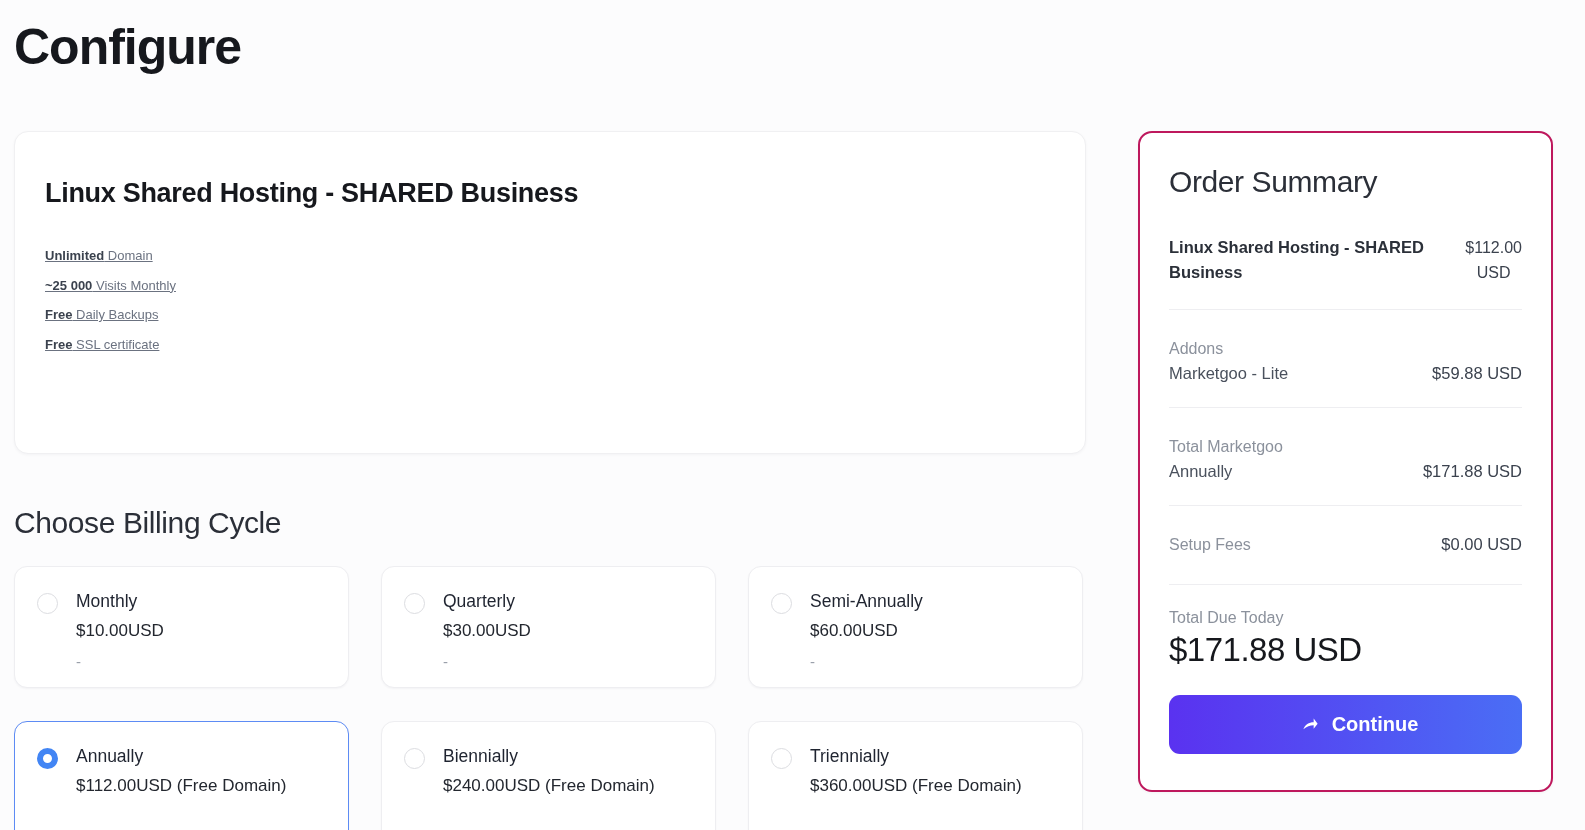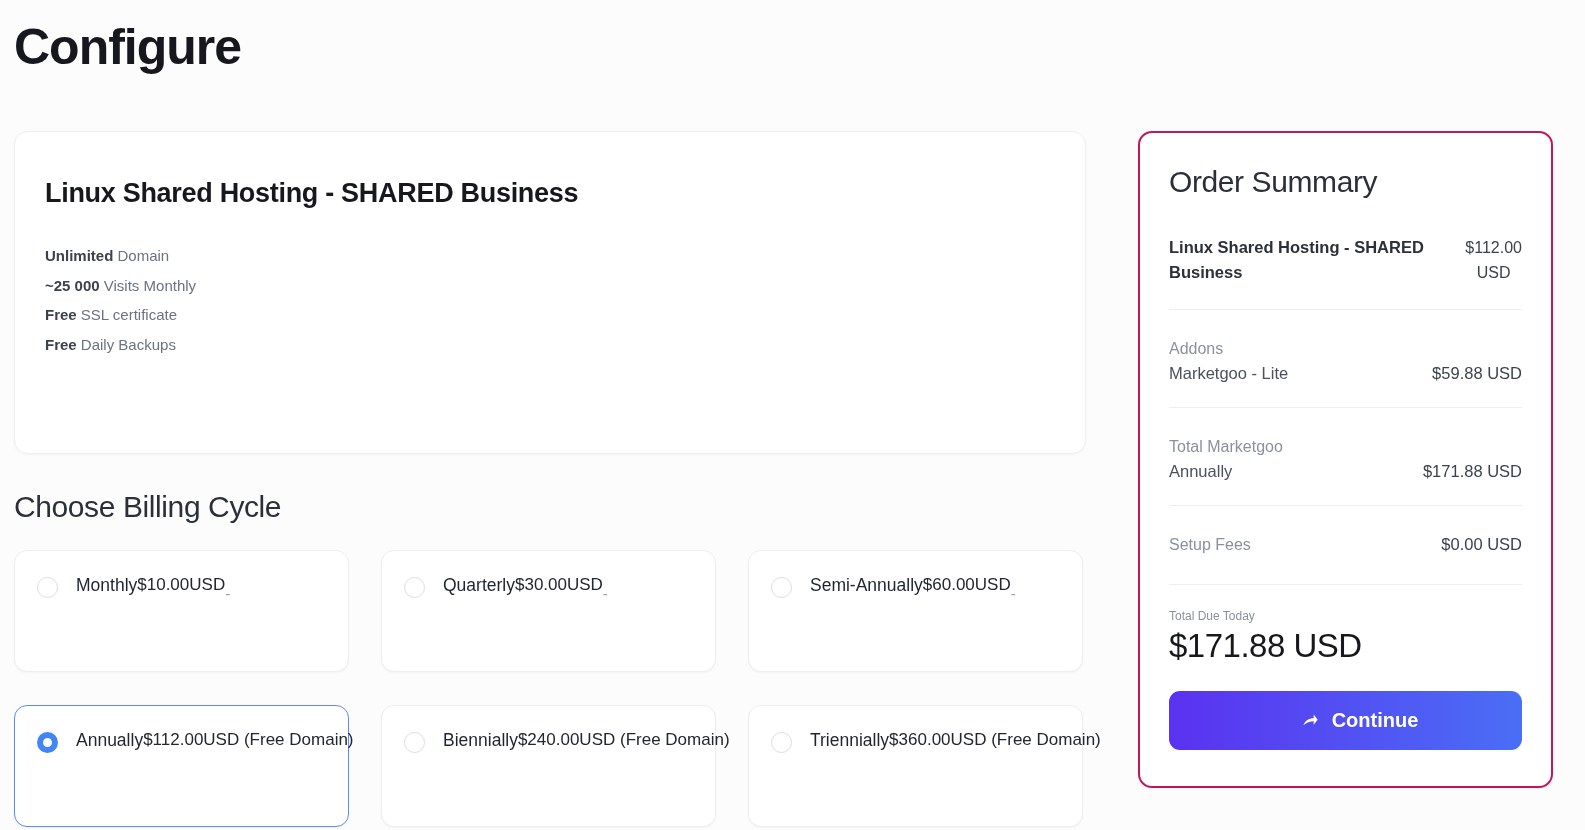--- a/index.html
+++ b/index.html
@@ -35,33 +35,34 @@
   }
   .product-title {
     font-size: 27px;
     font-weight: bold;
     color: #16181d;
     letter-spacing: -0.3px;
     margin-bottom: 32px;
   }
   .feature-list { list-style: none; }
   .feature-list li {
-    font-size: 15px;
+    font-size: 13px;
     color: #6b7280;
     line-height: 29.5px;
+    text-decoration: underline;
   }
   .feature-list li b { color: #3b424e; font-weight: bold; }
 
   
   .section-title {
     font-size: 30px;
     font-weight: normal;
     color: #2b2f38;
     letter-spacing: -0.4px;
-    margin: 36px 0 26px 0;
+    margin: 52px 0 26px 0;
   }
   .cycle-grid {
     display: grid;
     grid-template-columns: repeat(3, 335px);
     gap: 33px 32px;
   }
   .cycle-card {
     background: #ffffff;
     border: 1px solid #eeeef1;
     border-radius: 13px;
@@ -78,21 +79,21 @@
     border-radius: 50%;
     border: 1.6px solid #dcdde1;
     background: #fff;
     flex: none;
     margin-top: 3px;
   }
   .cycle-card.selected .radio {
     border: 6.5px solid #4285f4;
     background: #ffffff;
   }
-  .cycle-body { display: flex; flex-direction: row; }
+  .cycle-body { display: flex; flex-direction: column; }
   .cycle-name {
     font-size: 17.5px;
     color: #1f2430;
     line-height: 22px;
     margin-bottom: 8px;
   }
   .cycle-price {
     font-size: 17px;
     color: #23272f;
     line-height: 22px;
@@ -137,21 +138,21 @@
   }
   .divider { height: 1px; background: #eeeef1; margin: 24px 0; }
   .sum-label {
     font-size: 16px;
     color: #8b919c;
     line-height: 30px;
   }
   .sum-line { display: flex; justify-content: space-between; align-items: baseline; }
   .sum-line .k { font-size: 16.5px; color: #4a515d; }
   .sum-line .v { font-size: 16.5px; color: #3b424e; }
-  .total-label { font-size: 12px; color: #8b919c; margin-bottom: 4px; }
+  .total-label { font-size: 16px; color: #8b919c; margin-bottom: 4px; }
   .total-value {
     font-size: 33px;
     color: #16181d;
     letter-spacing: -0.5px;
     margin-bottom: 26px;
   }
   .continue-btn {
     display: flex;
     align-items: center;
     justify-content: center;
@@ -179,22 +180,22 @@
 
   <div class="layout">
 
     <div class="col-left">
 
       <div class="product-card">
         <div class="product-title">Linux Shared Hosting - SHARED Business</div>
         <ul class="feature-list">
             <li><b>Unlimited</b><span> Domain</span></li>
             <li><b>~25 000</b><span> Visits Monthly</span></li>
+            <li><b>Free</b><span> Daily Backups</span></li>
             <li><b>Free</b><span> SSL certificate</span></li>
-            <li><b>Free</b><span> Daily Backups</span></li>
           </ul>
       </div>
 
       <h2 class="section-title">Choose Billing Cycle</h2>
 
       <div class="cycle-grid">
           <div class="cycle-card">
             <div class="radio"></div>
             <div class="cycle-body">
               <div class="cycle-name">Monthly</div>

